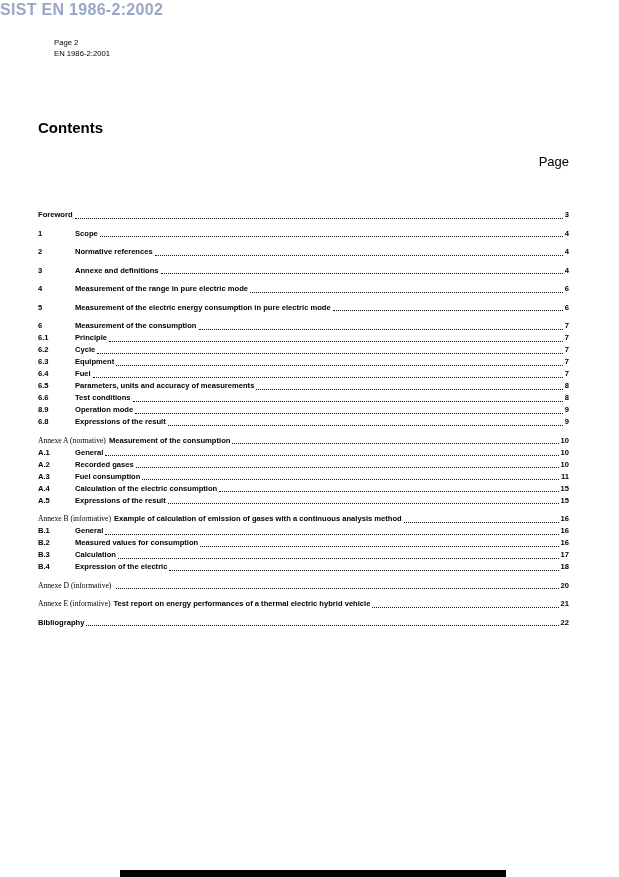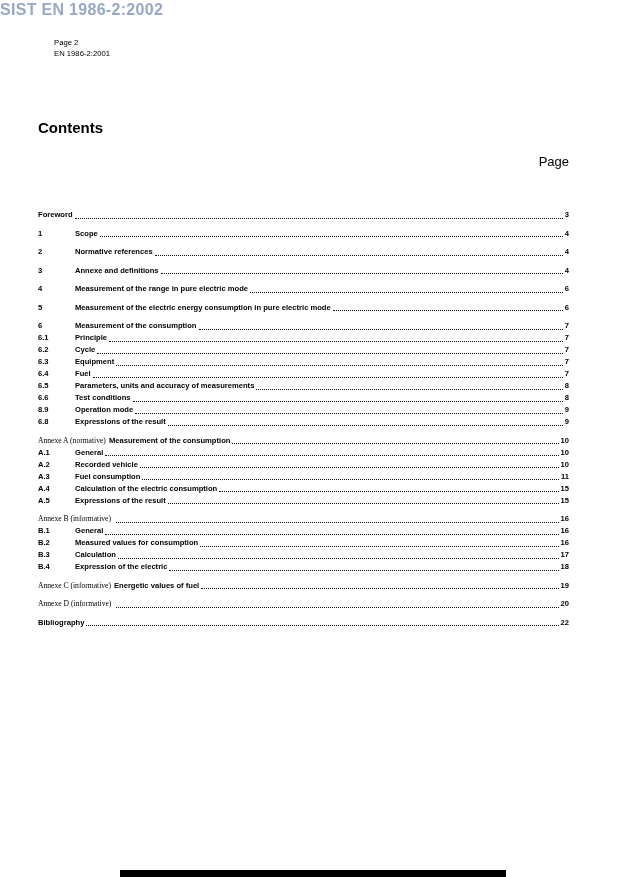--- a/index.html
+++ b/index.html
@@ -224,21 +224,21 @@
         <span class="toc-num">A.1</span>
 
         <span class="toc-label">General</span>
         <span class="toc-dots"></span>
         <span class="toc-page">10</span>
       </div>
 
       <div class="toc-row">
         <span class="toc-num">A.2</span>
 
-        <span class="toc-label">Recorded vehicle</span>
+        <span class="toc-label">Recorded gases</span>
         <span class="toc-dots"></span>
         <span class="toc-page">10</span>
       </div>
 
       <div class="toc-row">
         <span class="toc-num">A.3</span>
 
         <span class="toc-label">Fuel consumption</span>
         <span class="toc-dots"></span>
         <span class="toc-page">11</span>
@@ -256,20 +256,21 @@
         <span class="toc-num">A.5</span>
 
         <span class="toc-label">Expressions of the result</span>
         <span class="toc-dots"></span>
         <span class="toc-page">15</span>
       </div>
 
       <div class="toc-row toc-gap">
 
         <span class="toc-prefix">Annexe B (informative)</span>
+        <span class="toc-label">Example of calculation of emission of gases with a continuous analysis method</span>
         <span class="toc-dots"></span>
         <span class="toc-page">16</span>
       </div>
 
       <div class="toc-row">
         <span class="toc-num">B.1</span>
 
         <span class="toc-label">General</span>
         <span class="toc-dots"></span>
         <span class="toc-page">16</span>
@@ -292,35 +293,35 @@
       </div>
 
       <div class="toc-row">
         <span class="toc-num">B.4</span>
 
         <span class="toc-label">Expression of the electric</span>
         <span class="toc-dots"></span>
         <span class="toc-page">18</span>
       </div>
 
-      <div class="toc-row toc-gap">
-
-        <span class="toc-prefix">Annexe C (informative)</span>
-        <span class="toc-label">Energetic values of fuel</span>
-        <span class="toc-dots"></span>
-        <span class="toc-page">19</span>
-      </div>
 
       <div class="toc-row toc-gap">
 
         <span class="toc-prefix">Annexe D (informative)</span>
         <span class="toc-dots"></span>
         <span class="toc-page">20</span>
       </div>
 
+      <div class="toc-row toc-gap">
+
+        <span class="toc-prefix">Annexe E (informative)</span>
+        <span class="toc-label">Test report on energy performances of a thermal electric hybrid vehicle</span>
+        <span class="toc-dots"></span>
+        <span class="toc-page">21</span>
+      </div>
 
       <div class="toc-row toc-gap">
 
         <span class="toc-label">Bibliography</span>
         <span class="toc-dots"></span>
         <span class="toc-page">22</span>
       </div>
     </div>
 
   <div class="bottom-bar" style="background: rgb(0, 0, 0);"></div>

